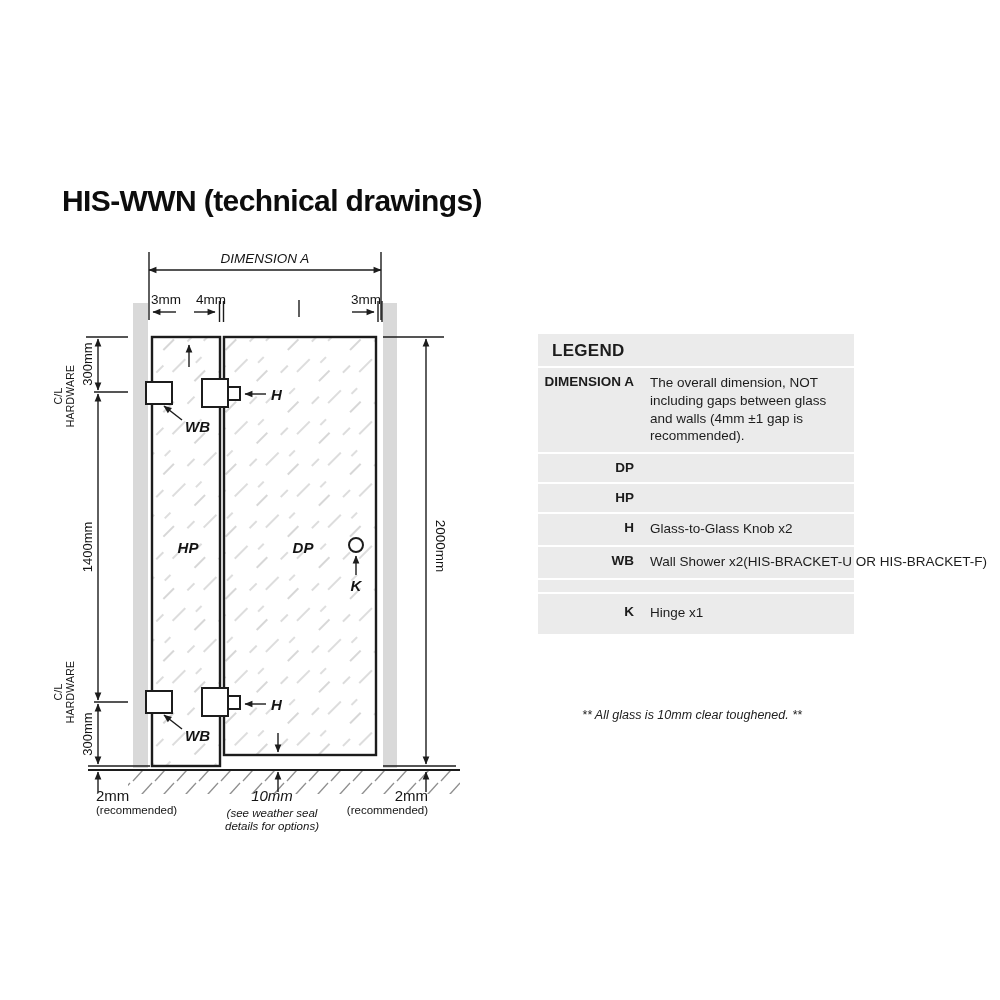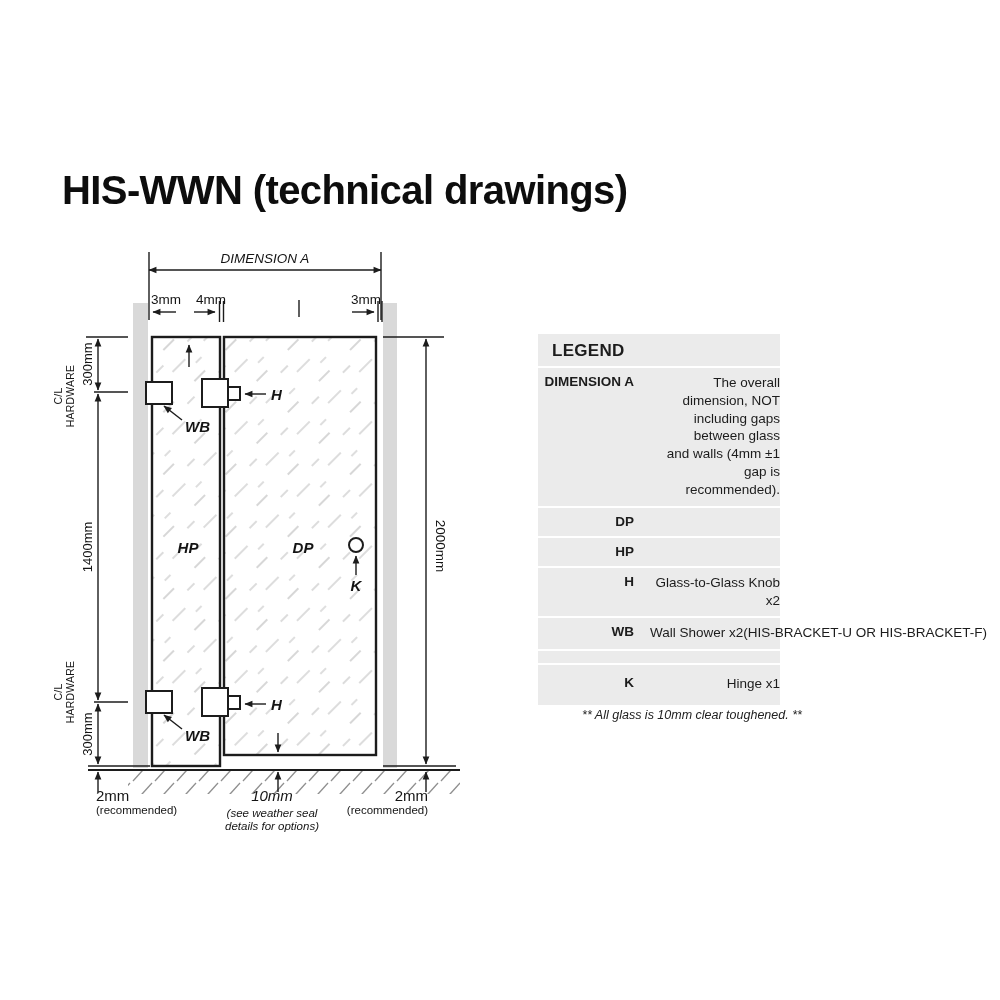--- a/index.html
+++ b/index.html
@@ -1,36 +1,36 @@
 <!DOCTYPE html>
 <html><head>
 <meta charset="utf-8">
 <style>
   html,body{margin:0;padding:0;background:#fff;}
   body{width:1000px;height:1000px;position:relative;font-family:"Liberation Sans",sans-serif;color:#141414;overflow:hidden;}
-  .title{position:absolute;left:62px;top:168px;font-size:40px;font-weight:700;letter-spacing:-0.6px;color:#0d0d0d;white-space:nowrap;}
+  .title{position:absolute;left:62px;top:184px;font-size:30px;font-weight:700;letter-spacing:-0.6px;color:#0d0d0d;white-space:nowrap;}
   svg.draw{position:absolute;left:0;top:0;}
   .t{fill:#141414;font-family:"Liberation Sans",sans-serif;}
   .d13{font-size:13px;}
   .d135{font-size:13.5px;}
   .d15{font-size:15px;}
   .it{font-style:italic;}
   .b{font-weight:700;}
   .small{font-size:11.5px;}
   .cl{font-size:10.5px;letter-spacing:0.2px;}
   .ln{stroke:#1c1c1c;stroke-width:1.4;fill:none;}
   .ln2{stroke:#1c1c1c;stroke-width:2;fill:none;}
   .pnl{stroke:#1c1c1c;stroke-width:2.4;fill:none;}
   .hw{fill:#ffffff;stroke:#1c1c1c;stroke-width:2;}
   
-  .legend{position:absolute;left:538px;top:334px;width:242px;font-size:13.5px;color:#1c1c1c;}
+  .legend{position:absolute;left:538px;top:334px;width:316px;font-size:13.5px;color:#1c1c1c;}
   .lheader{background:#ebebeb;padding:7px 0 5px 14px;font-size:17px;font-weight:700;letter-spacing:0.3px;}
   .lrow{display:flex;background:#ebebeb;border-top:2px solid #fff;padding:6px 0 7px 0;align-items:flex-start;}
   .lterm{width:96px;text-align:right;font-weight:700;flex:none;}
-  .ldesc{margin-left:16px;width:184px;white-space:pre-line;line-height:1.32;text-align:right;}
+  .ldesc{margin-left:16px;width:184px;white-space:pre-line;line-height:1.32;}
   .ldesc.nowrap{white-space:nowrap;}
   .lrow.empty{height:12px;padding:0;}
   .lrow.krow{padding:10px 0 12px 0;}
   .footnote{position:absolute;left:538px;top:708px;width:308px;text-align:center;font-style:italic;font-size:12.5px;color:#222;}
 </style>
 </head>
 <body>
 
 <div class="title">HIS-WWN (technical drawings)</div>
 

